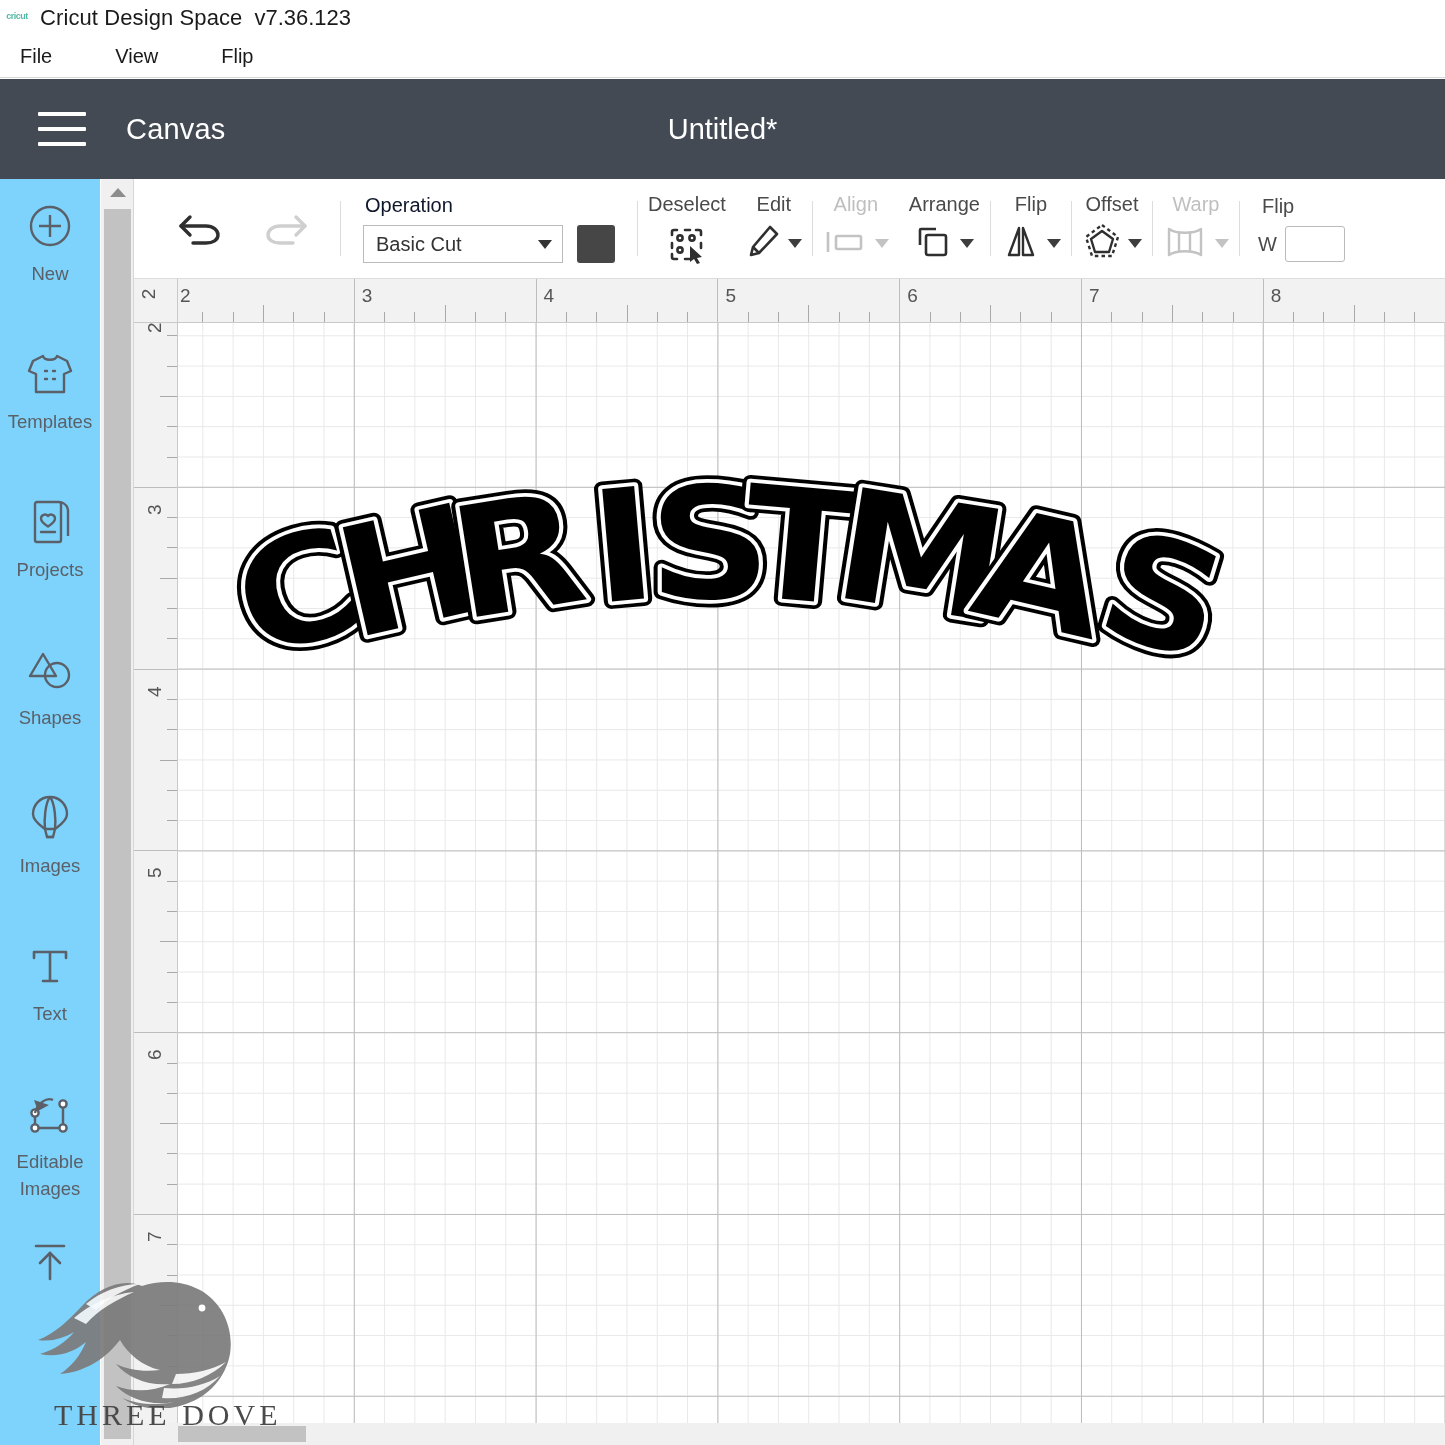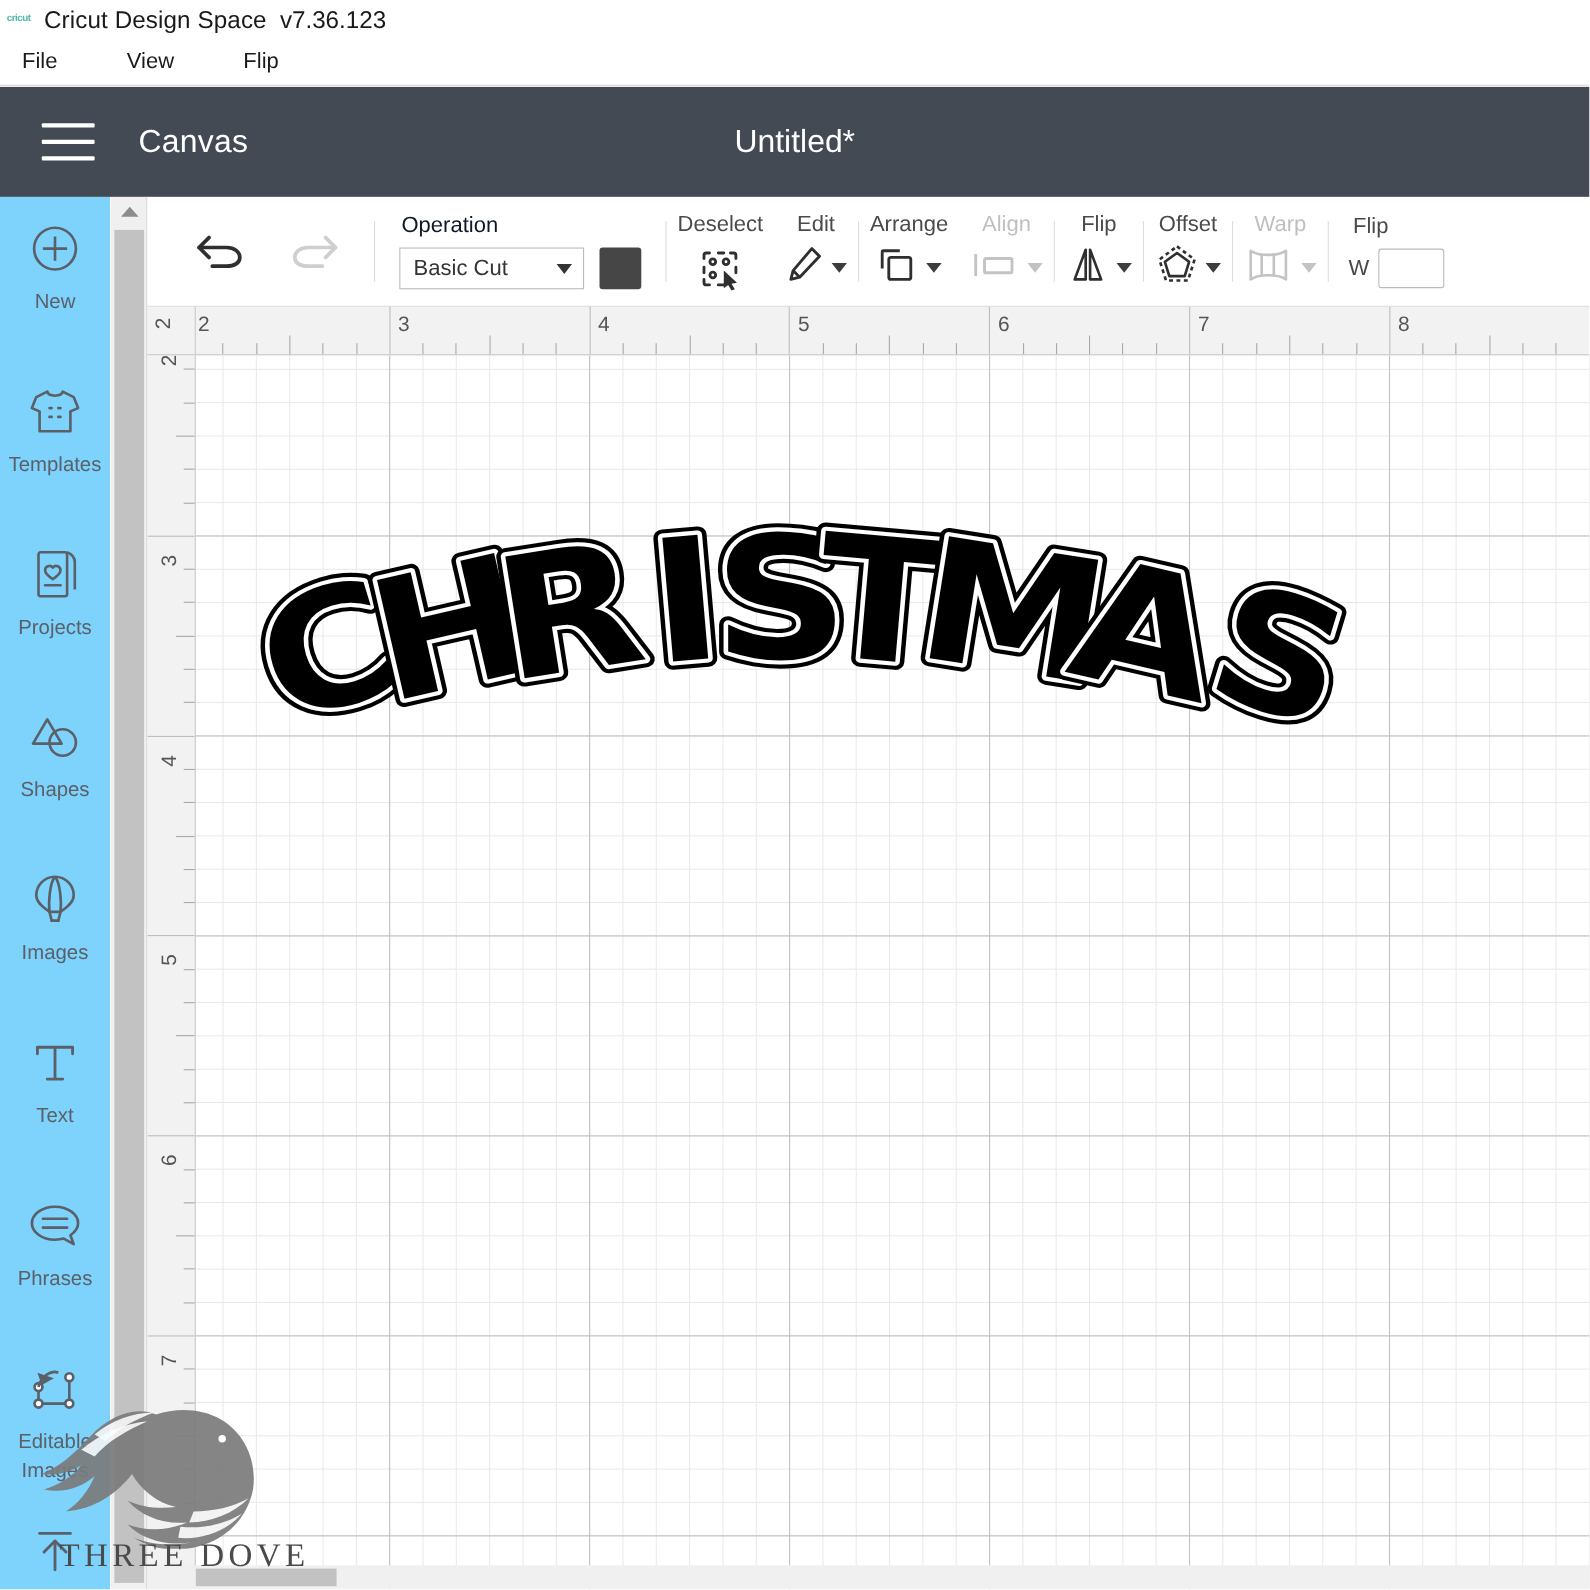--- a/index.html
+++ b/index.html
@@ -205,21 +205,21 @@
   }
   .caret.dim { border-top-color: #c3c3c3; }
   .undo-redo { display: flex; align-items: center; gap: 34px; padding: 0 28px 0 40px; }
   .op-wrap {
     display: flex; flex-direction: column; justify-content: center;
     height: 100%; padding: 0 22px;
   }
   .op-label { font-size: 20px; color: #0f172a; margin-bottom: 8px; margin-left: 2px; }
   .op-row { display: flex; align-items: center; gap: 14px; }
   .op-select {
-    width: 168px; height: 38px; border: 1px solid #bbb; background: #fff;
+    width: 200px; height: 38px; border: 1px solid #bbb; background: #fff;
     display: flex; align-items: center; justify-content: space-between;
     padding: 0 10px 0 12px; cursor: pointer;
   }
   .op-select .optext { font-size: 20px; color: #333; }
   .op-select .sel-caret {
     width: 0; height: 0;
     border-left: 7px solid transparent; border-right: 7px solid transparent;
     border-top: 9px solid #333;
   }
   .swatch {
@@ -334,29 +334,20 @@
 
     <div class="side-item">
       <div class="side-icon">
         <svg width="44" height="46" viewBox="0 0 44 46" fill="none" stroke="#5b6068" stroke-width="2.6" stroke-linecap="round">
           <path d="M6 9 L38 9 M6 9 L6 15 M38 9 L38 15 M22 9 L22 38 M15 38 L29 38"></path>
         </svg>
       </div>
       <div class="side-label">Text</div>
     </div>
 
-    <div class="side-item">
-      <div class="side-icon">
-        <svg width="50" height="44" viewBox="0 0 50 44" fill="none" stroke="#5b6068" stroke-width="2.4" stroke-linejoin="round">
-          <path d="M25 5 C13 5 4 12 4 20 C4 28 13 35 25 35 C28 35 31 34.6 33 34 L42 39 L39 31 C43 28 46 24 46 20 C46 12 37 5 25 5 Z"></path>
-          <path d="M14 16h22M14 24h22" stroke-linecap="round"></path>
-        </svg>
-      </div>
-      <div class="side-label">Phrases</div>
-    </div>
 
     <div class="side-item">
       <div class="side-icon">
         <svg width="50" height="46" viewBox="0 0 50 46" fill="none" stroke="#5b6068" stroke-width="2.4">
           <path d="M10 22 L10 37 L38 37 L38 14"></path>
           <circle cx="10" cy="37" r="3.6" fill="#fff"></circle>
           <circle cx="38" cy="37" r="3.6" fill="#fff"></circle>
           <circle cx="38" cy="13" r="3.6" fill="#fff"></circle>
           <circle cx="10" cy="22" r="3.6" fill="#fff"></circle>
           <path d="M10 22 C12 12 22 6 28 9"></path>
@@ -438,43 +429,43 @@
             <path d="M24 4 L31 11 L13 30 L5 32 L7 24 Z"></path>
             <path d="M7 24 L13 30"></path>
           </svg>
         </span>
         <span class="caret"></span>
       </div>
     </div>
 
     <div class="tdiv"></div>
 
+    <div class="tbtn disabled">
+      <div class="tlabel">Align</div>
+      <div class="ticon">
+        <span>
+          <svg width="46" height="32" viewBox="0 0 46 32" fill="none" stroke="#c3c3c3" stroke-width="2.6">
+            <path d="M5 6 V26"></path>
+              <rect x="13" y="10" width="25" height="13" rx="1.5"></rect>
+          </svg>
+        </span>
+        <span class="caret dim"></span>
+      </div>
+    </div>
+
     <div class="tbtn">
       <div class="tlabel">Arrange</div>
       <div class="ticon">
         <span>
           <svg width="40" height="38" viewBox="0 0 40 38" fill="none" stroke="#2f2f2f" stroke-width="2.6" stroke-linejoin="round">
             <path d="M6 22 V7 a1 1 0 011-1 h15"></path>
             <rect x="12" y="12" width="20" height="20" rx="2"></rect>
           </svg>
         </span>
         <span class="caret"></span>
-      </div>
-    </div>
-
-    <div class="tbtn disabled">
-      <div class="tlabel">Align</div>
-      <div class="ticon">
-        <span>
-          <svg width="46" height="32" viewBox="0 0 46 32" fill="none" stroke="#c3c3c3" stroke-width="2.6">
-            <path d="M5 6 V26"></path>
-              <rect x="13" y="10" width="25" height="13" rx="1.5"></rect>
-          </svg>
-        </span>
-        <span class="caret dim"></span>
       </div>
     </div>
 
     <div class="tdiv"></div>
 
     <div class="tbtn">
       <div class="tlabel">Flip</div>
       <div class="ticon">
         <span>
           <svg width="40" height="38" viewBox="0 0 40 38" fill="none" stroke="#2f2f2f" stroke-width="2.4" stroke-linejoin="round">

